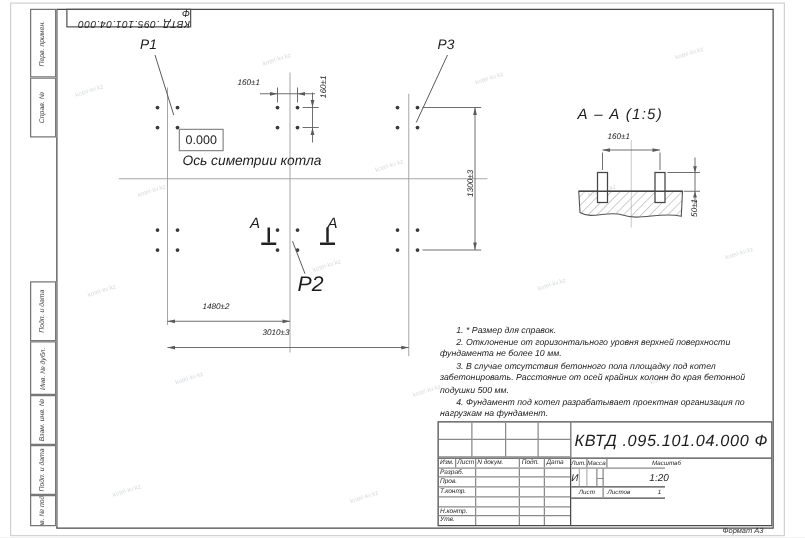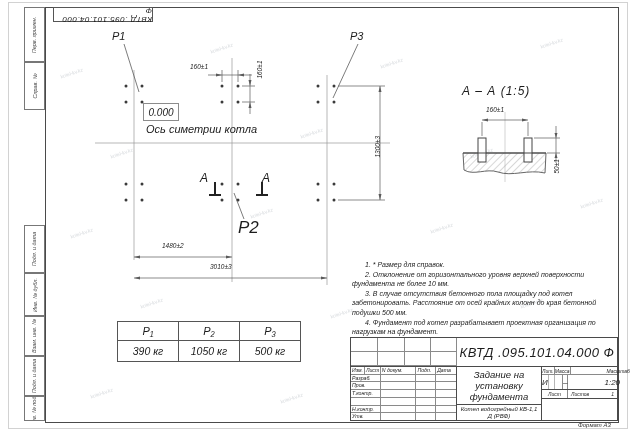--- a/index.html
+++ b/index.html
@@ -1,19 +1,19 @@
 <!DOCTYPE html>
 <html><head>
 <meta charset="utf-8">
 <style>
   html,body{margin:0;padding:0;background:#e8e8e8;}
   .sheet{position:relative;width:644px;height:430px;background:#ffffff;overflow:hidden;
          font-family:"Liberation Sans",sans-serif;color:#1c1c1c;}
   .abs{position:absolute;}
-  .it{font-style:italic;}
+  .it{}
   .frame-outer{position:absolute;left:8px;top:2px;width:618px;height:425px;border:1px solid #d2d2d2;}
   .frame-main{position:absolute;left:45px;top:7px;width:572px;height:414px;border:1px solid #4a4a4a;}
   .strip{position:absolute;left:24px;width:21px;border:1px solid #777;background:#fff;
          display:flex;align-items:center;justify-content:center;overflow:hidden;box-sizing:border-box;}
   .strip span{transform:rotate(-90deg);white-space:nowrap;font-size:5.5px;font-style:italic;color:#444;}
   .wm{position:absolute;transform:rotate(-18deg);font-size:5px;color:#c2c7cc;opacity:.65;white-space:nowrap;}
   .lbl{position:absolute;font-style:italic;color:#1c1c1c;white-space:nowrap;}
   .dim{font-size:6.5px;}
   .rot{transform:rotate(-90deg);transform-origin:center;}
   .levelbox{position:absolute;border:1px solid #8c8c8c;display:flex;align-items:center;justify-content:center;}
@@ -243,34 +243,20 @@
       <polygon points="32,20 38,18.5 38,21.5"></polygon>
         <polygon points="78,20 72,18.5 72,21.5"></polygon>
       <polygon points="106,38 104.5,33 107.5,33"></polygon>
         <polygon points="106,53 104.5,58 107.5,58"></polygon>
     </g>
   </svg>
   <span class="lbl" style="left:462px;top:84px;font-size:12px;letter-spacing:1px">А – А (1:5)</span>
   <span class="lbl dim" style="left:486px;top:106px">160±1</span>
   <span class="lbl dim rot" style="left:544px;top:158px;width:24px">50±1</span>
 
-  <table class="loads">
-    <tbody>
-        <tr>
-      <td class="hd">P₁</td>
-      <td class="hd">P₂</td>
-      <td class="hd">P₃</td>
-    </tr>
-    <tr>
-      <td class="vl">390 кг</td>
-      <td class="vl">1050 кг</td>
-      <td class="vl">500 кг</td>
-    </tr>
-  </tbody>
-    </table>
 
   <div class="notes">
     <p>1. * Размер для справок.</p>
     <p>2. Отклонение от горизонтального уровня верхней поверхности фундамента не более 10 мм.</p>
     <p>3. В случае отсутствия бетонного пола площадку под котел забетонировать. Расстояние от осей крайних колонн до края бетонной подушки 500 мм.</p>
     <p>4. Фундамент под котел разрабатывает проектная организация по нагрузкам на фундамент.</p>
   </div>
 
   <div class="tb">
     <div class="tb-r1">
@@ -325,24 +311,20 @@
             <div class="c4"></div>
             <div class="c5"></div>
         </div>
         <div class="sigrow">
           <div class="c12">Утв.</div>
           <div class="c3"></div>
             <div class="c4"></div>
             <div class="c5"></div>
         </div>
       </div>
-      <div class="namecol">
-        <div class="namecell">Задание на установку фундамента</div>
-        <div class="prodcell">Котел водогрейный КВ-1,1 Д (РВФ)</div>
-      </div>
       <div class="metacol">
         <div class="metahd">
           <div class="w21">Лит.</div>
           <div class="w26">Масса</div>
           <div class="w28">Масштаб</div>
         </div>
         <div class="metaval">
           <div class="litcell">
             <div>И</div>
             <div></div>

